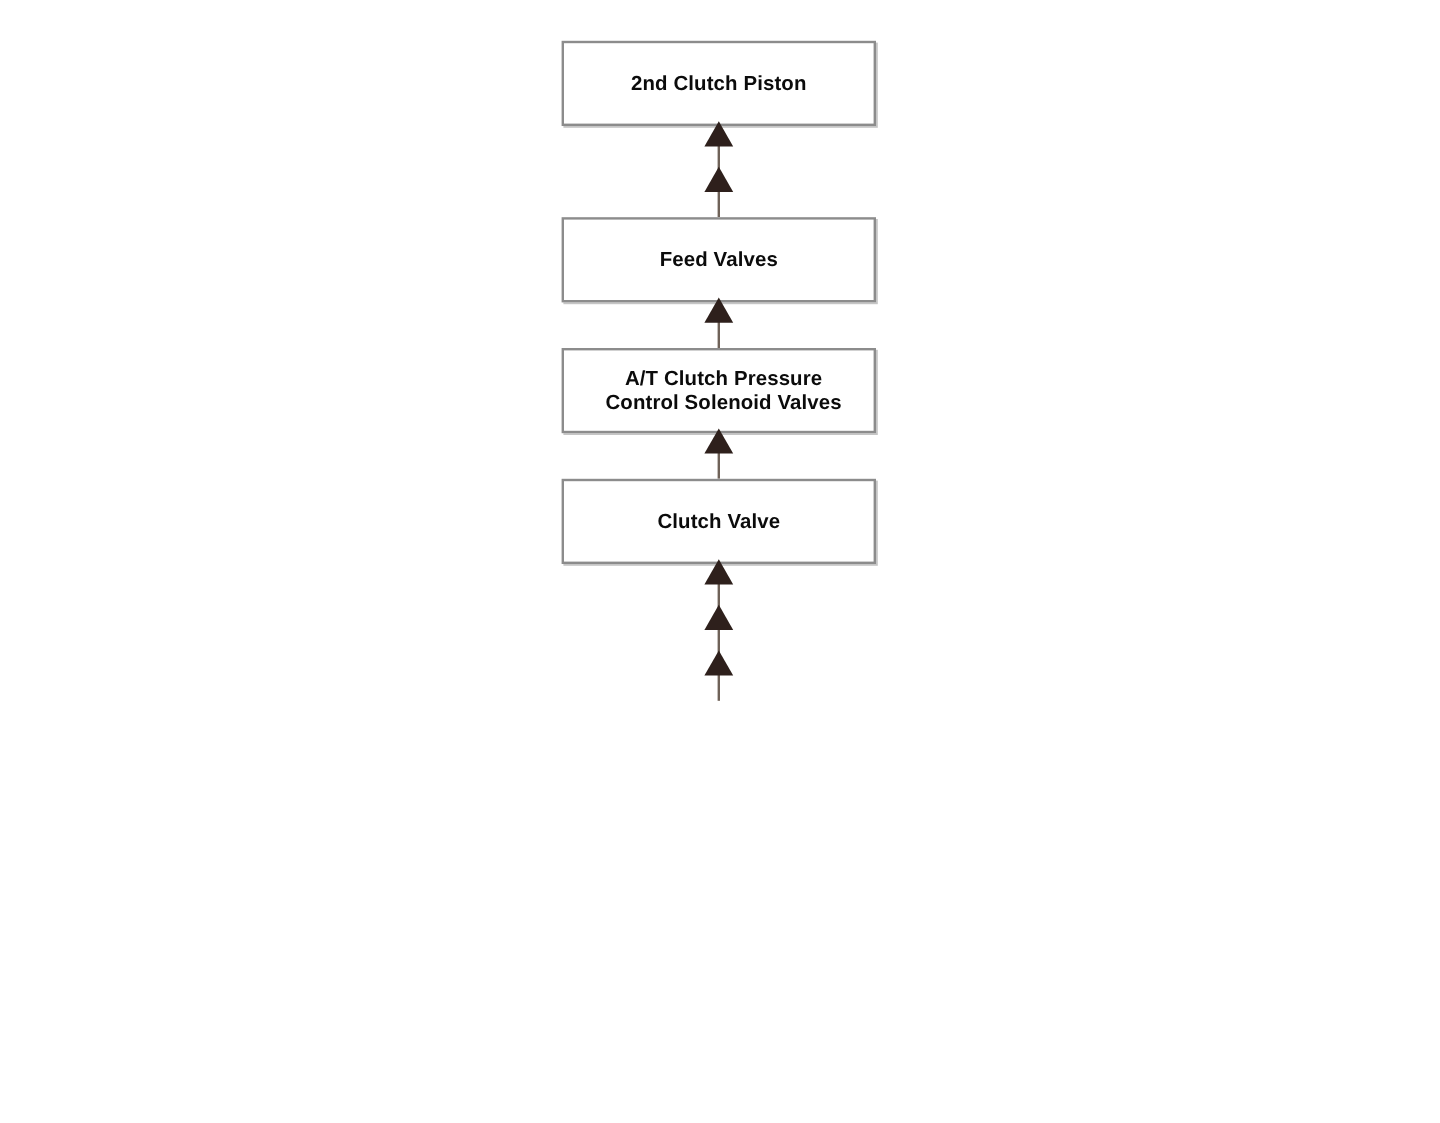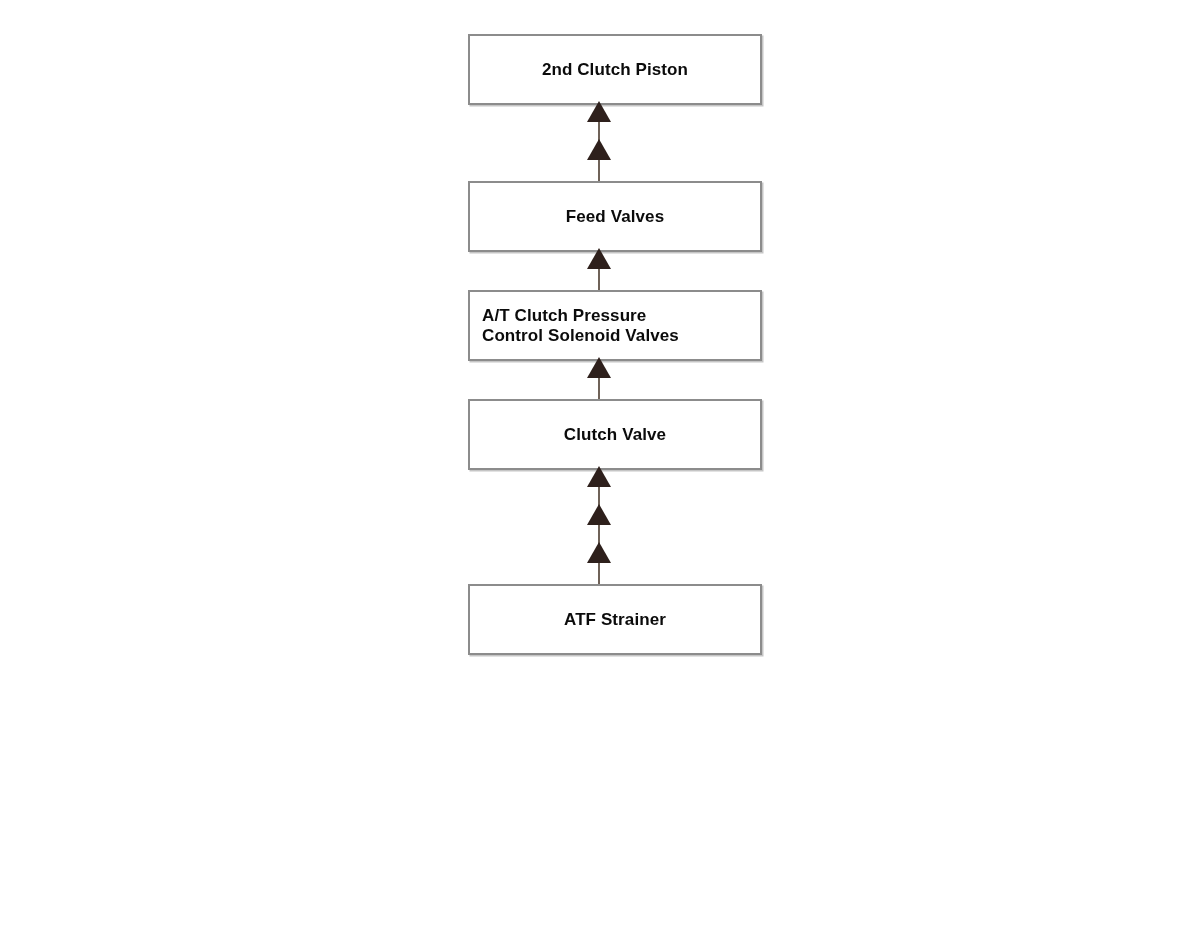--- a/index.html
+++ b/index.html
@@ -26,21 +26,21 @@
     position: absolute;
     left: 468px;
     top: 34px;
     width: 262px;
   }
 
   
   .node {
     position: relative;
     box-sizing: border-box;
-    width: 294px;
+    width: 262px;
     height: 71px;
     background: #ffffff;
     border: 2px solid #8c8c8c;
     box-shadow: 1.5px 1.5px 0 rgba(150,150,150,0.55);
     display: flex;
     align-items: center;
     justify-content: center;
   }
 
   .node-label {
@@ -49,21 +49,21 @@
     color: #0b0b0b;
     line-height: 1.17;
     letter-spacing: 0.1px;
     text-align: center;
     white-space: pre-line;
     padding: 0 10px;
   }
 
   
   .node.align-left .node-label {
-    text-align: left;
+    text-align: center;
     width: 100%;
     padding-left: 12px;
     padding-right: 4px;
   }
 
   
   .connector {
     position: relative;
     width: 262px;
     height: 38px;
@@ -140,18 +140,15 @@
     <div class="connector">
       <span class="stem"></span>
       <span class="head"></span>
     </div>
 
     <div class="connector">
       <span class="stem"></span>
       <span class="head"></span>
     </div>
 
-    <div class="node">
-      <span class="node-label">ATF Strainer</span>
-    </div>
 
   </div>
 </div>
 
 </body></html>

